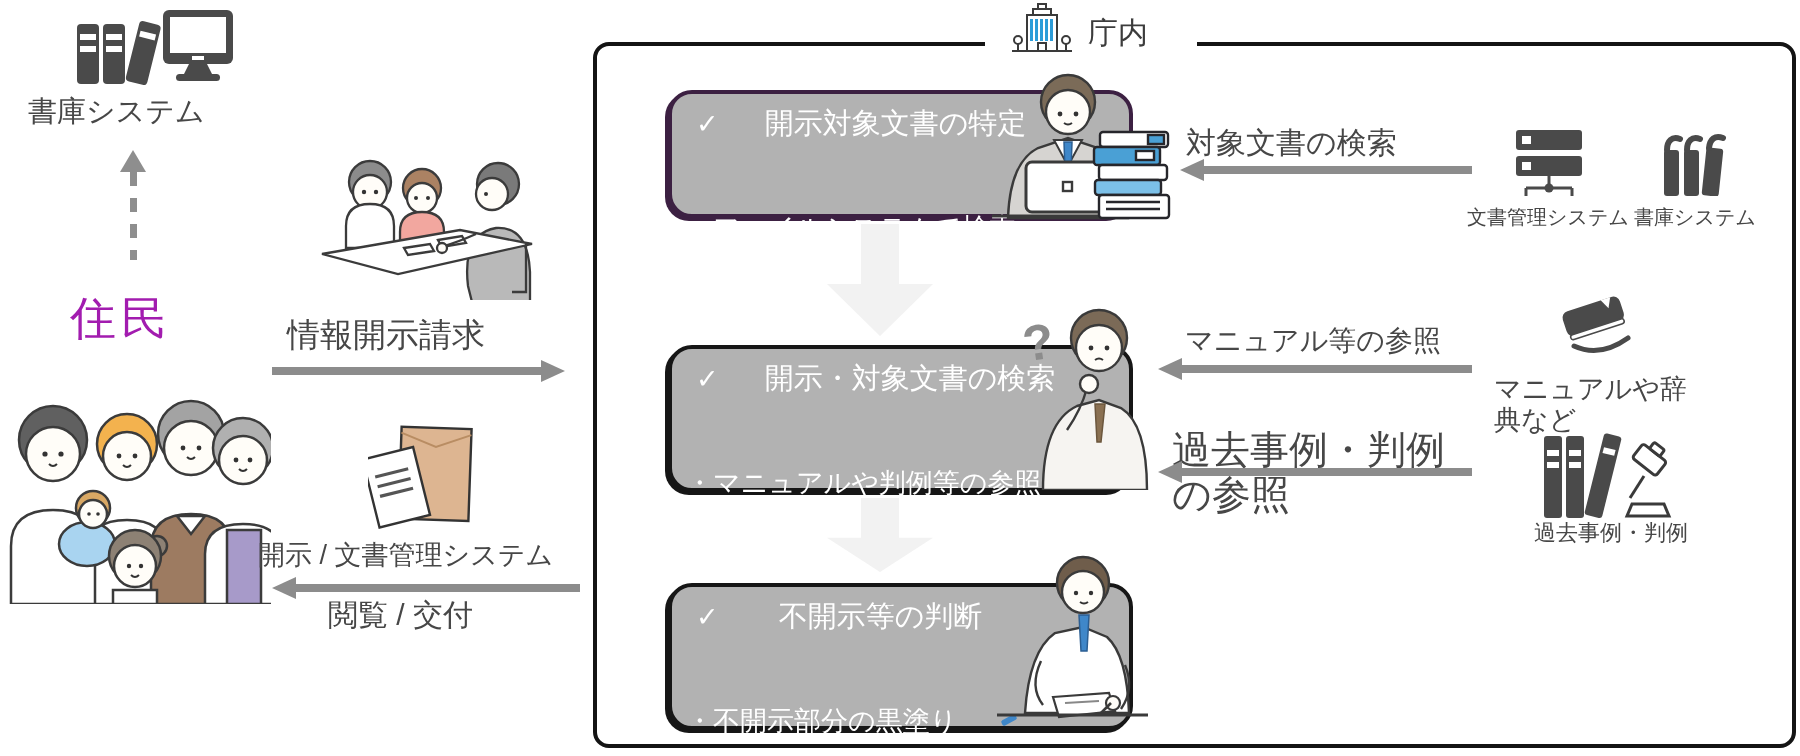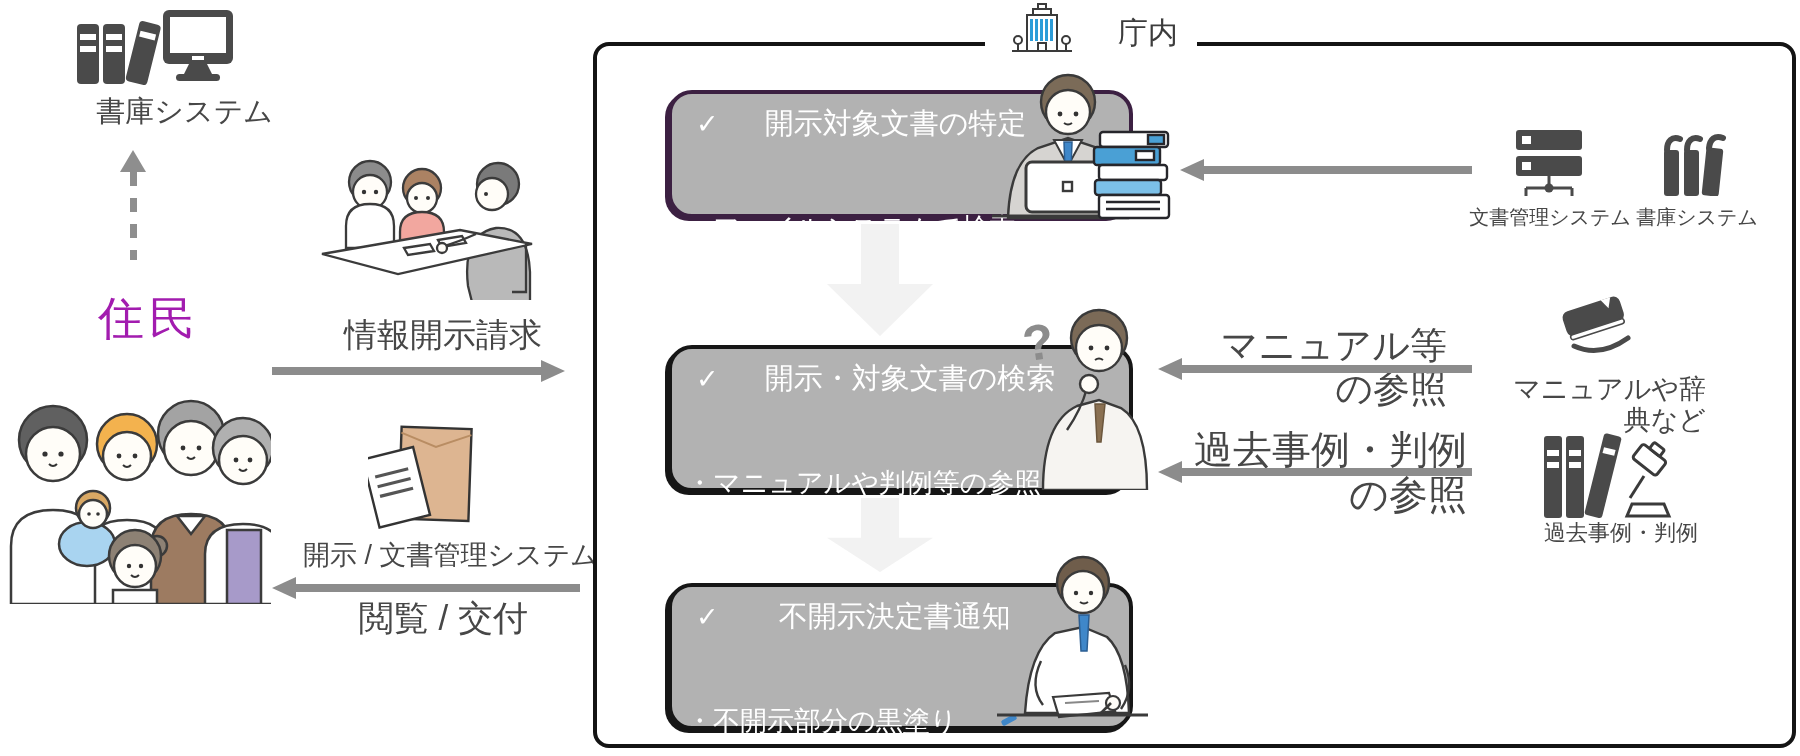--- a/index.html
+++ b/index.html
@@ -1,19 +1,19 @@
 <!DOCTYPE html>
 <html><head>
 <meta charset="utf-8">
 <style>
   html,body{margin:0;padding:0;background:#fff;}
   .canvas{position:relative;width:1800px;height:756px;background:#fff;overflow:hidden;
           font-family:"Liberation Sans","DejaVu Sans",sans-serif;color:#464646;}
   .abs{position:absolute;}
-  .lbl{position:absolute;color:#474747;text-align:right;line-height:1.15;}
+  .lbl{position:absolute;color:#474747;text-align:left;line-height:1.15;}
   
   .office-box{position:absolute;left:593px;top:42px;width:1195px;height:698px;
               border:4px solid #141414;border-radius:16px;background:#fff;}
   .border-gap{position:absolute;left:985px;top:39px;width:212px;height:12px;background:#fff;}
   
   .step{position:absolute;width:465px;background:#b2b2b2;border-radius:24px;color:#fff;box-sizing:border-box;}
   .step1{border:4px solid #3c2042;box-shadow:-3px 3px 0 #3c2042;}
   .step23{border:4px solid #161616;box-shadow:-3px 3px 0 #161616;}
   .step-head{display:flex;align-items:baseline;gap:46px;padding:10px 0 0 24px;font-size:29px;}
   .step-check{font-size:27px;}
@@ -161,21 +161,21 @@
       <line x1="12" y1="58" x2="46" y2="58" stroke="#555" stroke-width="3.2"></line>
       <line x1="12" y1="68" x2="46" y2="68" stroke="#555" stroke-width="3.2"></line>
     </g>
   </svg>
 
   <div class="lbl" style="left:258px;top:540px;width:340px;font-size:27px">開示 / 文書管理システム</div>
   <div class="harrow" style="left:272px;top:577px;width:308px">
     <span class="head-left"></span>
       <span class="shaft"></span>
   </div>
-  <div class="lbl" style="left:328px;top:598px;width:200px;font-size:35px">閲覧 / 交付</div>
+  <div class="lbl" style="left:328px;top:598px;width:200px;font-size:30px">閲覧 / 交付</div>
 
   <div class="office-box"></div>
   <div class="border-gap"></div>
 
   <svg class="abs" style="left:1010px;top:2px" width="64" height="52" viewBox="0 0 64 52">
     <g stroke="#3a3a3a" stroke-width="2" fill="#fff">
       <line x1="2" y1="49" x2="62" y2="49"></line>
       <rect x="17" y="13" width="30" height="36"></rect>
       <rect x="23" y="7" width="18" height="6"></rect>
       <rect x="28" y="2" width="8" height="5"></rect>
@@ -264,21 +264,21 @@
     <circle cx="74" cy="86" r="9" fill="#fffdf8" stroke="#3a3a3a" stroke-width="2.4"></circle>
   </svg>
 
   <svg class="abs" style="left:827px;top:498px" width="106" height="74" viewBox="0 0 106 112" preserveAspectRatio="none">
     <polygon points="34,0 72,0 72,60 106,60 53,112 0,60 34,60" fill="#f2f2f2"></polygon>
   </svg>
 
   <div class="step step23" style="left:668px;top:583px;height:147px">
     <div class="step-head" style="gap:60px">
       <span class="step-check">✓</span>
-      <span>不開示決定書通知</span>
+      <span>不開示等の判断</span>
     </div>
     <div class="step-bullets">
       <div>・不開示部分の黒塗り</div>
       
     </div>
   </div>
 
   <svg class="abs" style="left:995px;top:553px;z-index:5" width="155" height="182" viewBox="0 0 155 182">
     <circle cx="88" cy="30" r="26" fill="#6f5d4b" stroke="#3a3a3a" stroke-width="2.4"></circle>
     <circle cx="88" cy="39" r="21" fill="#fffdf8" stroke="#3a3a3a" stroke-width="2.4"></circle>
@@ -290,26 +290,27 @@
     <path d="M46,108 q-12,26 2,44" stroke="#3a3a3a" stroke-width="2.4" fill="none"></path>
     <path d="M130,112 q10,24 -4,44" stroke="#3a3a3a" stroke-width="2.4" fill="none"></path>
     <polygon points="58,144 114,140 120,158 64,164" fill="#fff" stroke="#3a3a3a" stroke-width="2.2"></polygon>
     <line x1="70" y1="150" x2="104" y2="148" stroke="#888" stroke-width="2"></line>
     <circle cx="118" cy="150" r="7" fill="#fffdf8" stroke="#3a3a3a" stroke-width="2.2"></circle>
     <line x1="116" y1="150" x2="106" y2="160" stroke="#3a3a3a" stroke-width="2.6"></line>
     <rect x="6" y="164" width="16" height="6" rx="2" fill="#3f87c9" transform="rotate(-28 14 167)"></rect>
     <line x1="2" y1="162" x2="153" y2="162" stroke="#3a3a3a" stroke-width="3"></line>
   </svg>
 
+  <div class="lbl" style="left:1186px;top:126px;width:280px;font-size:30px">対象文書の検索</div>
   <div class="harrow" style="left:1180px;top:159px;width:292px">
     <span class="head-left"></span>
       <span class="shaft"></span>
   </div>
 
-  <div class="lbl" style="left:1185px;top:325px;width:262px;font-size:37px">マニュアル等の参照</div>
+  <div class="lbl" style="left:1185px;top:325px;width:262px;font-size:28px">マニュアル等の参照</div>
   <div class="harrow" style="left:1158px;top:358px;width:314px">
     <span class="head-left"></span>
       <span class="shaft"></span>
   </div>
 
   <div class="lbl" style="left:1172px;top:428px;width:295px;font-size:39px">過去事例・判例の参照</div>
   <div class="harrow" style="left:1158px;top:461px;width:314px">
     <span class="head-left"></span>
       <span class="shaft"></span>
   </div>

